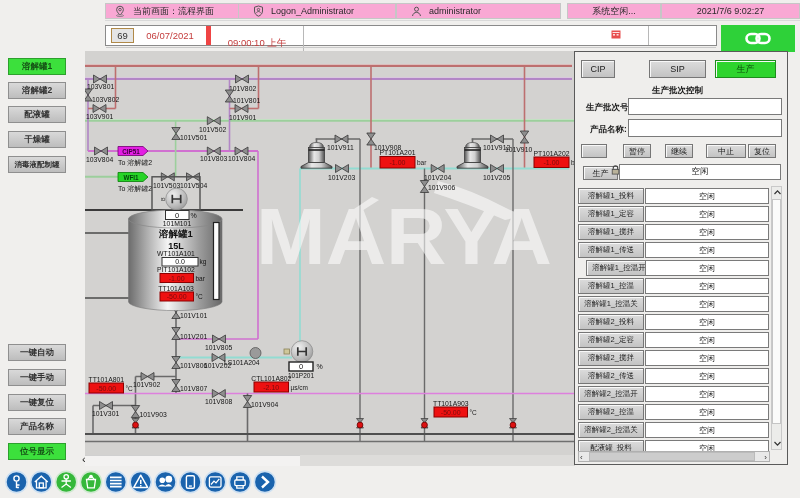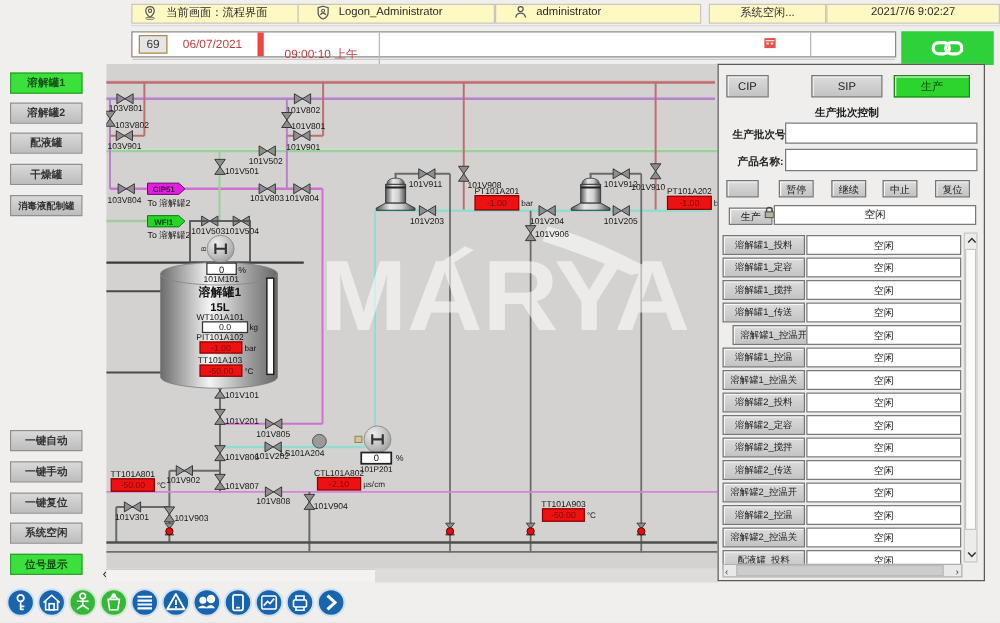--- a/index.html
+++ b/index.html
@@ -1,17 +1,17 @@
 <!DOCTYPE html>
 <html><head><meta charset="utf-8">
 <style>
 *{margin:0;padding:0;box-sizing:border-box}
 html,body{width:800px;height:498px;overflow:hidden;background:#f0efed;font-family:"Liberation Sans",sans-serif}
 .abs{position:absolute}
-.cell{position:absolute;background:#fef9c3;border:1px solid #c6c6c6;display:flex;font-size:9px;color:#2a2a2a}
+.cell{position:absolute;background:#f9a8d4;border:1px solid #c6c6c6;display:flex;align-items:center;font-size:9px;color:#2a2a2a}
 .btn{position:absolute;left:8px;width:58px;height:17px;background:linear-gradient(#d9d9d9,#bdbdbd);border:1px solid #8f8f8f;font-size:8.5px;font-weight:bold;color:#333;display:flex;align-items:center;justify-content:center}
 .btn.g{background:#3ce03c;border-color:#2da02d;color:#155015}
 .p3d{background:linear-gradient(#dcdcdc,#c3c3c3);border:1px solid #767676;box-shadow:inset 1px 1px 0 #f8f8f8;color:#222;display:flex;align-items:center;justify-content:center;position:absolute}
 .pin{background:#fff;border:1px solid #7a7a7a;position:absolute}
 .lbl{position:absolute;font-size:8.5px;color:#222}
 </style></head>
 <body>
 
 <div class="cell" style="left:105px;top:3px;width:134px;height:16px">
  <svg width="12" height="12" style="margin-left:8px" viewBox="0 0 12 12">
@@ -65,21 +65,21 @@
 </div>
 
 <div class="btn g" style="top:58px">溶解罐1</div>
 <div class="btn" style="top:82px">溶解罐2</div>
 <div class="btn" style="top:106px">配液罐</div>
 <div class="btn" style="top:131px">干燥罐</div>
 <div class="btn" style="top:156px;font-size:7.5px">消毒液配制罐</div>
 <div class="btn" style="top:344px">一键自动</div>
 <div class="btn" style="top:369px">一键手动</div>
 <div class="btn" style="top:394px">一键复位</div>
-<div class="btn" style="top:418px">系统空闲</div>
+<div class="btn" style="top:418px">产品名称</div>
 <div class="btn g" style="top:443px">位号显示</div>
 <div class="abs" style="left:82px;top:453px;font-size:11px;color:#222">‹</div>
 
 <svg class="abs" style="left:85px;top:51px" width="490" height="415" viewBox="85 51 490 415" xmlns="http://www.w3.org/2000/svg" font-family="Liberation Sans,sans-serif">
     <rect x="85" y="51" width="490" height="415" fill="#d3d2d0"></rect>
     <defs>
       <linearGradient id="mh" x1="0" y1="0" x2="1" y2="0">
         <stop offset="0" stop-color="#6c6c6c"></stop>
         <stop offset="0.18" stop-color="#a8a8a8"></stop>
         <stop offset="0.42" stop-color="#f4f4f4"></stop>
@@ -294,21 +294,21 @@
 <div class="p3d" style="left:649px;top:60px;width:57px;height:18px;font-size:9px">SIP</div>
 <div class="p3d" style="left:715px;top:60px;width:61px;height:18px;font-size:9px;background:#2ed42e;border-color:#1d8c1d;color:#0c4a0c">生产</div>
 <div class="abs" style="left:652px;top:85px;font-size:8.5px;font-weight:bold;color:#1a1a1a">生产批次控制</div>
 <div class="lbl" style="left:586px;top:102px;font-size:8.5px;font-weight:bold">生产批次号:</div>
 <div class="pin" style="left:628px;top:98px;width:154px;height:17px"></div>
 <div class="lbl" style="left:590px;top:124px;font-size:8.5px;font-weight:bold">产品名称:</div>
 <div class="pin" style="left:628px;top:119px;width:154px;height:18px"></div>
 <div class="p3d" style="left:581px;top:144px;width:26px;height:14px"></div>
 <div class="p3d" style="left:623px;top:144px;width:28px;height:14px;font-size:8px">暂停</div>
 <div class="p3d" style="left:665px;top:144px;width:28px;height:14px;font-size:8px">继续</div>
-<div class="p3d" style="left:706px;top:144px;width:28px;height:14px;font-size:8px">中止</div>
+<div class="p3d" style="left:706px;top:144px;width:40px;height:14px;font-size:8px">中止</div>
 <div class="p3d" style="left:748px;top:144px;width:28px;height:14px;font-size:8px">复位</div>
 <div class="p3d" style="left:583px;top:166px;width:35px;height:14px;font-size:8px">生产</div>
 <svg class="abs" style="left:611px;top:165px" width="9" height="10" viewBox="0 0 9 10">
     <path d="M2.2 4.5 V3.2 a2.3 2.3 0 0 1 4.6 0 V4.5" fill="none" stroke="#4a4a4a" stroke-width="1.1"></path>
     <rect x="1.2" y="4.5" width="6.6" height="4.6" fill="#b9b29a" stroke="#4a4a4a" stroke-width="0.8"></rect>
   </svg>
 <div class="pin" style="left:619px;top:164px;width:162px;height:16px;display:flex;align-items:center;justify-content:center;font-size:8.5px;color:#222">空闲</div>
 <div class="p3d" style="left:578px;top:188px;width:66px;height:16px;font-size:7.5px">溶解罐1_投料</div>
 <div class="pin" style="left:645px;top:188px;width:124px;height:16px;display:flex;align-items:center;justify-content:center;font-size:8px;color:#222">空闲</div>
 <div class="p3d" style="left:578px;top:206px;width:66px;height:16px;font-size:7.5px">溶解罐1_定容</div>

